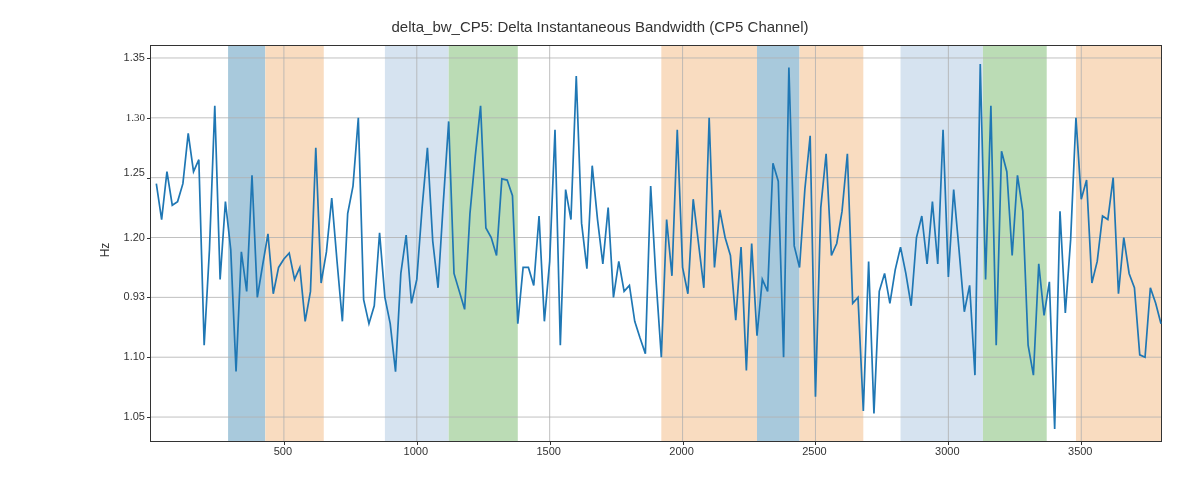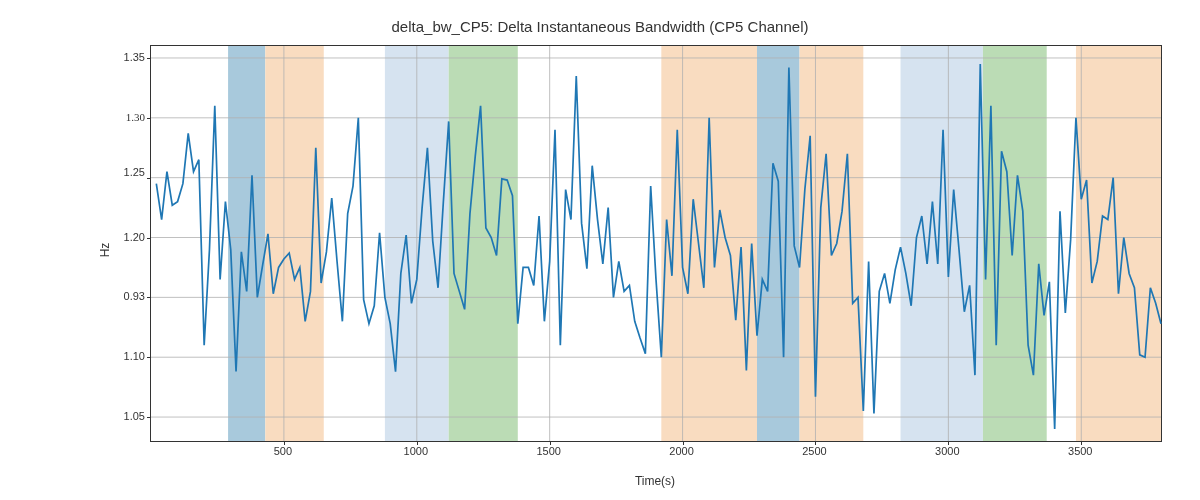--- a/index.html
+++ b/index.html
@@ -75,21 +75,20 @@
       height: 4px;
       background: #333;
     }
   </style>
 </head>
 <body>
 
 <div class="chart-container">
   <div class="title">delta_bw_CP5: Delta Instantaneous Bandwidth (CP5 Channel)</div>
   <div class="ylabel">Hz</div>
-  <div class="xlabel">Time(s)</div>
   <div class="plot-area">
     <svg id="plot-svg" width="1010" height="395" style="position:absolute;left:0;top:0;overflow:visible">
         <rect x="77.07894736842105" y="0" width="37.21052631578948" height="395" fill="#a8c9dc"></rect>
         <rect x="114.28947368421053" y="0" width="58.473684210526315" height="395" fill="#f9dcc0"></rect>
         <rect x="233.89473684210526" y="0" width="63.78947368421052" height="395" fill="#d6e3f0"></rect>
         <rect x="297.6842105263158" y="0" width="69.10526315789474" height="395" fill="#bbdcb5"></rect>
         <rect x="510.3157894736842" y="0" width="95.68421052631578" height="395" fill="#f9dcc0"></rect>
         <rect x="606" y="0" width="42.52631578947364" height="395" fill="#a8c9dc"></rect>
         <rect x="648.5263157894736" y="0" width="63.78947368421052" height="395" fill="#f9dcc0"></rect>
         <rect x="749.5263157894736" y="0" width="82.39473684210532" height="395" fill="#d6e3f0"></rect>

